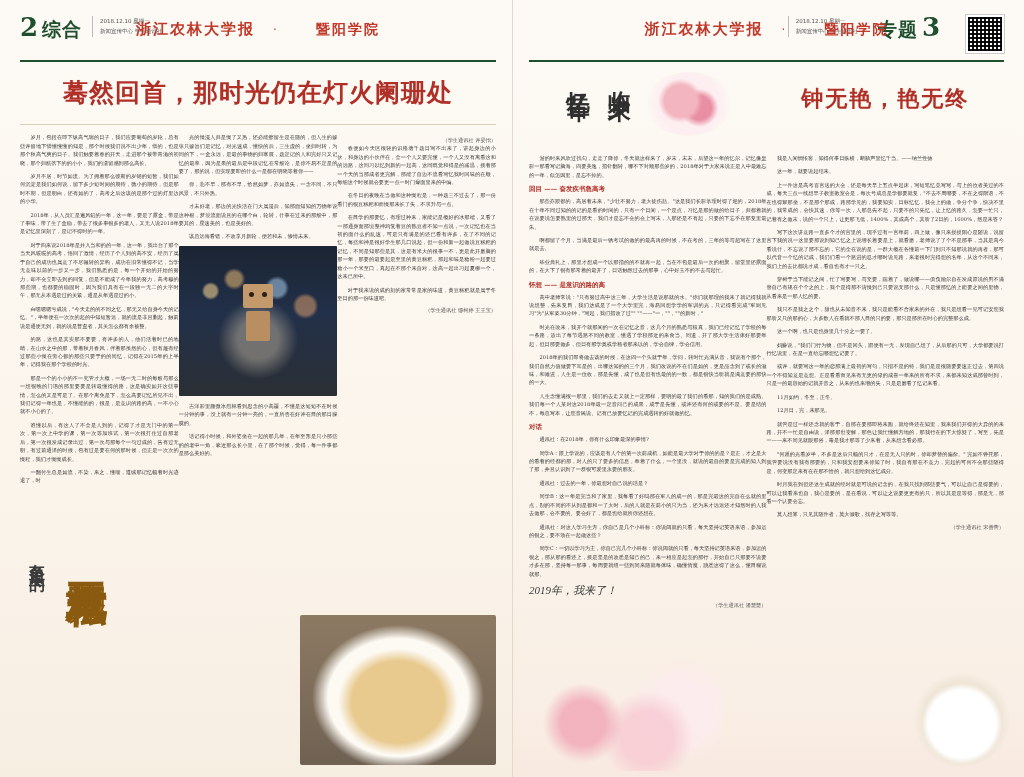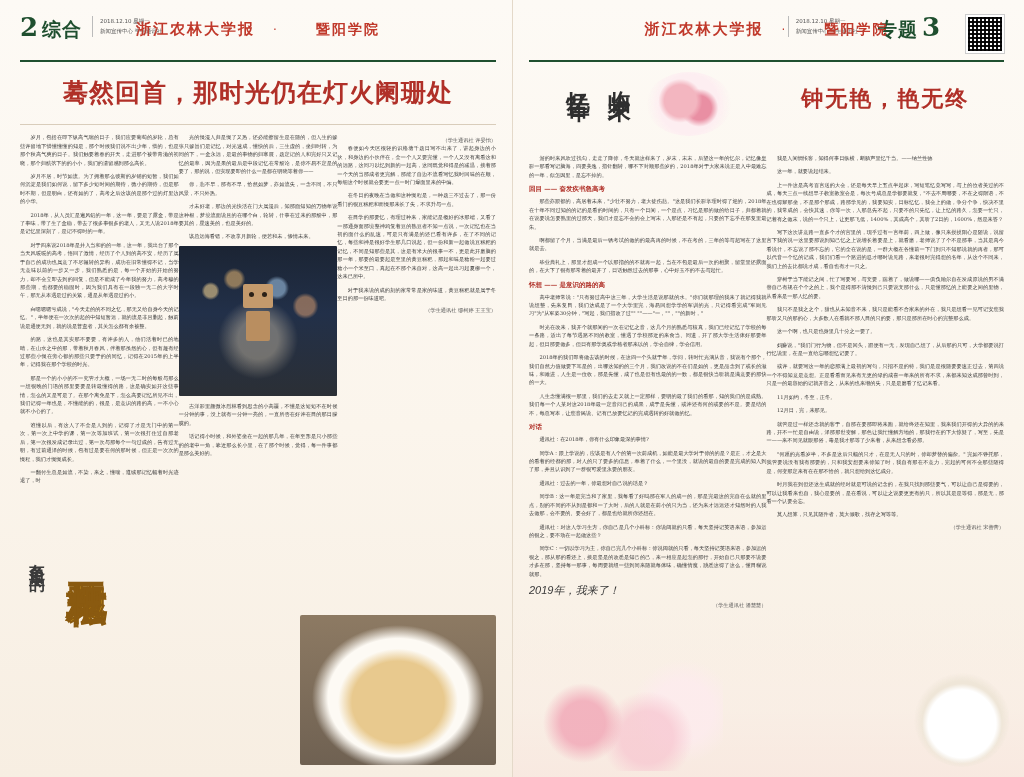--- a/index.html
+++ b/index.html
@@ -159,21 +159,21 @@
     background:
       radial-gradient(circle at 40% 45%, #f3b6c0 0 16px, rgba(243,182,192,0) 22px),
       radial-gradient(circle at 62% 56%, #e98fa3 0 12px, rgba(233,143,163,0) 19px),
       radial-gradient(circle at 50% 50%, #fdeef1 0 30px, rgba(253,238,241,0) 42px);
   }
   .sub-head{
     font-size:6.5px;font-weight:bold;color:#b03028;margin:6px 0 3px;
     font-family:"DejaVu Serif","Liberation Serif",serif;
   }
   .year-stamp{
-    font-family:Liberation Sans, sans-serif;
+    font-family:Liberation Serif, serif;
     font-size:11px;font-style:italic;color:#3a3a3a;margin-top:0;
   }
   .flower-bottom{
     position:absolute;left:10px;bottom:6px;width:200px;height:120px;
     background:
       radial-gradient(circle at 30% 60%, rgba(240,160,178,.75) 0 22px, rgba(240,160,178,0) 40px),
       radial-gradient(circle at 62% 72%, rgba(247,196,207,.7) 0 26px, rgba(247,196,207,0) 46px),
       radial-gradient(circle at 80% 50%, rgba(253,235,238,.8) 0 30px, rgba(253,235,238,0) 52px);
     pointer-events:none;
   }

